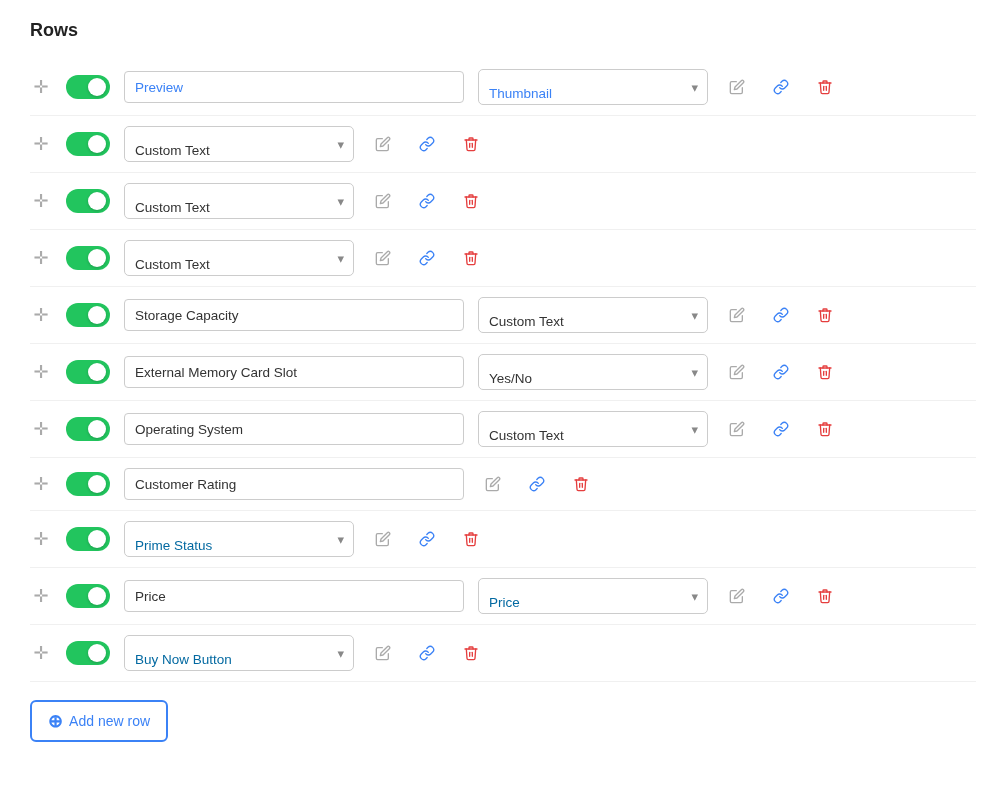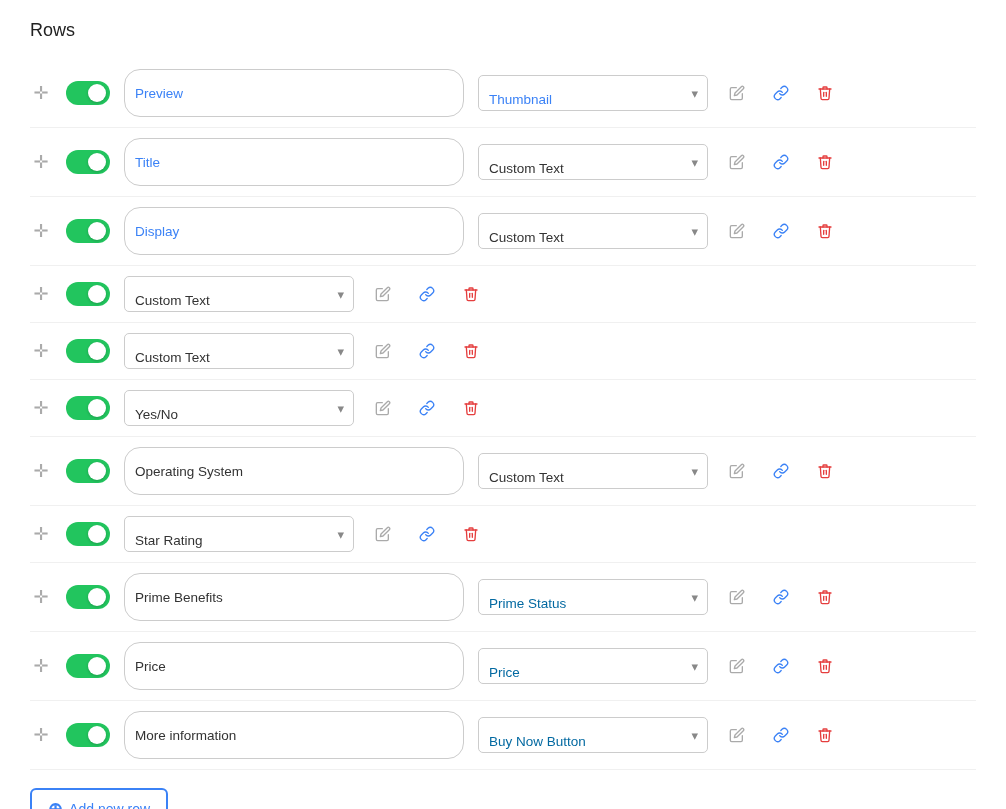--- a/index.html
+++ b/index.html
@@ -5,21 +5,21 @@
     * { box-sizing: border-box; margin: 0; padding: 0; }
     body {
       font-family: -apple-system, BlinkMacSystemFont, 'Segoe UI', Arial, sans-serif;
       background: #fff;
       padding: 20px 30px;
       font-size: 14px;
       color: #333;
     }
     h2 {
       font-size: 18px;
-      font-weight: 400;
+      font-weight: 700;
       margin-bottom: 18px;
       color: #222;
     }
     .rows-container {
       display: flex;
       flex-direction: column;
       gap: 0;
     }
     .row-item {
       display: flex;
@@ -64,23 +64,23 @@
       bottom: 3px;
       background-color: white;
       border-radius: 50%;
       transition: .2s;
       box-shadow: 0 1px 3px rgba(0,0,0,0.2);
     }
     .text-input {
       flex: 1;
       min-width: 120px;
       max-width: 340px;
-      height: 48px;
+      height: 32px;
       border: 1.5px solid #ccc;
-      border-radius: 16px;
+      border-radius: 4px;
       padding: 0 10px;
       font-size: 13.5px;
       color: #333;
       outline: none;
     }
     .text-input.blue-text { color: #3b82f6; }
     .select-wrap {
       position: relative;
       flex: 1;
       min-width: 140px;
@@ -171,21 +171,20 @@
           <path d="M19 6l-1 14a2 2 0 0 1-2 2H8a2 2 0 0 1-2-2L5 6"></path>
           <path d="M10 11v6"></path>
           <path d="M14 11v6"></path>
           <path d="M9 6V4a1 1 0 0 1 1-1h4a1 1 0 0 1 1 1v2"></path>
         </svg>
       </button>
     </div>
     <div class="row-item">
       <span class="drag-handle">✛</span>
       <label class="toggle toggle-wrap"><input type="checkbox" checked="" style=""><span class="toggle-slider"></span></label>
-      <input type="text" class="text-input blue-text" value="Title" style="">
       <div class="select-wrap"><select><option value="Custom Text">Custom Text</option><option value="Thumbnail">Thumbnail</option><option value="Yes/No">Yes/No</option><option value="Star Rating">Star Rating</option><option value="Prime Status">Prime Status</option><option value="Price">Price</option><option value="Buy Now Button">Buy Now Button</option></select></div>
       <button class="icon-btn">
         <svg width="16" height="16" viewBox="0 0 24 24" fill="none" stroke="#aaa" stroke-width="2" stroke-linecap="round" stroke-linejoin="round">
           <path d="M11 4H4a2 2 0 0 0-2 2v14a2 2 0 0 0 2 2h14a2 2 0 0 0 2-2v-7"></path>
           <path d="M18.5 2.5a2.121 2.121 0 0 1 3 3L12 15l-4 1 1-4 9.5-9.5z"></path>
         </svg>
       </button>
       <button class="icon-btn">
         <svg width="16" height="16" viewBox="0 0 24 24" fill="none" stroke="#3b82f6" stroke-width="2" stroke-linecap="round" stroke-linejoin="round">
           <path d="M10 13a5 5 0 0 0 7.54.54l3-3a5 5 0 0 0-7.07-7.07l-1.72 1.71"></path>
@@ -198,21 +197,20 @@
           <path d="M19 6l-1 14a2 2 0 0 1-2 2H8a2 2 0 0 1-2-2L5 6"></path>
           <path d="M10 11v6"></path>
           <path d="M14 11v6"></path>
           <path d="M9 6V4a1 1 0 0 1 1-1h4a1 1 0 0 1 1 1v2"></path>
         </svg>
       </button>
     </div>
     <div class="row-item">
       <span class="drag-handle">✛</span>
       <label class="toggle toggle-wrap"><input type="checkbox" checked="" style=""><span class="toggle-slider"></span></label>
-      <input type="text" class="text-input blue-text" value="Display" style="">
       <div class="select-wrap"><select><option value="Custom Text">Custom Text</option><option value="Thumbnail">Thumbnail</option><option value="Yes/No">Yes/No</option><option value="Star Rating">Star Rating</option><option value="Prime Status">Prime Status</option><option value="Price">Price</option><option value="Buy Now Button">Buy Now Button</option></select></div>
       <button class="icon-btn">
         <svg width="16" height="16" viewBox="0 0 24 24" fill="none" stroke="#aaa" stroke-width="2" stroke-linecap="round" stroke-linejoin="round">
           <path d="M11 4H4a2 2 0 0 0-2 2v14a2 2 0 0 0 2 2h14a2 2 0 0 0 2-2v-7"></path>
           <path d="M18.5 2.5a2.121 2.121 0 0 1 3 3L12 15l-4 1 1-4 9.5-9.5z"></path>
         </svg>
       </button>
       <button class="icon-btn">
         <svg width="16" height="16" viewBox="0 0 24 24" fill="none" stroke="#3b82f6" stroke-width="2" stroke-linecap="round" stroke-linejoin="round">
           <path d="M10 13a5 5 0 0 0 7.54.54l3-3a5 5 0 0 0-7.07-7.07l-1.72 1.71"></path>
@@ -251,20 +249,21 @@
           <path d="M19 6l-1 14a2 2 0 0 1-2 2H8a2 2 0 0 1-2-2L5 6"></path>
           <path d="M10 11v6"></path>
           <path d="M14 11v6"></path>
           <path d="M9 6V4a1 1 0 0 1 1-1h4a1 1 0 0 1 1 1v2"></path>
         </svg>
       </button>
     </div>
     <div class="row-item">
       <span class="drag-handle">✛</span>
       <label class="toggle toggle-wrap"><input type="checkbox" checked="" style=""><span class="toggle-slider"></span></label>
+      <input type="text" class="text-input" value="Storage Capacity" style="">
       <div class="select-wrap"><select><option value="Custom Text">Custom Text</option><option value="Thumbnail">Thumbnail</option><option value="Yes/No">Yes/No</option><option value="Star Rating">Star Rating</option><option value="Prime Status">Prime Status</option><option value="Price">Price</option><option value="Buy Now Button">Buy Now Button</option></select></div>
       <button class="icon-btn">
         <svg width="16" height="16" viewBox="0 0 24 24" fill="none" stroke="#aaa" stroke-width="2" stroke-linecap="round" stroke-linejoin="round">
           <path d="M11 4H4a2 2 0 0 0-2 2v14a2 2 0 0 0 2 2h14a2 2 0 0 0 2-2v-7"></path>
           <path d="M18.5 2.5a2.121 2.121 0 0 1 3 3L12 15l-4 1 1-4 9.5-9.5z"></path>
         </svg>
       </button>
       <button class="icon-btn">
         <svg width="16" height="16" viewBox="0 0 24 24" fill="none" stroke="#3b82f6" stroke-width="2" stroke-linecap="round" stroke-linejoin="round">
           <path d="M10 13a5 5 0 0 0 7.54.54l3-3a5 5 0 0 0-7.07-7.07l-1.72 1.71"></path>
@@ -277,20 +276,21 @@
           <path d="M19 6l-1 14a2 2 0 0 1-2 2H8a2 2 0 0 1-2-2L5 6"></path>
           <path d="M10 11v6"></path>
           <path d="M14 11v6"></path>
           <path d="M9 6V4a1 1 0 0 1 1-1h4a1 1 0 0 1 1 1v2"></path>
         </svg>
       </button>
     </div>
     <div class="row-item">
       <span class="drag-handle">✛</span>
       <label class="toggle toggle-wrap"><input type="checkbox" checked="" style=""><span class="toggle-slider"></span></label>
+      <input type="text" class="text-input" value="External Memory Card Slot" style="">
       <div class="select-wrap"><select><option value="Custom Text">Custom Text</option><option value="Thumbnail">Thumbnail</option><option value="Yes/No" selected="">Yes/No</option><option value="Star Rating">Star Rating</option><option value="Prime Status">Prime Status</option><option value="Price">Price</option><option value="Buy Now Button">Buy Now Button</option></select></div>
       <button class="icon-btn">
         <svg width="16" height="16" viewBox="0 0 24 24" fill="none" stroke="#aaa" stroke-width="2" stroke-linecap="round" stroke-linejoin="round">
           <path d="M11 4H4a2 2 0 0 0-2 2v14a2 2 0 0 0 2 2h14a2 2 0 0 0 2-2v-7"></path>
           <path d="M18.5 2.5a2.121 2.121 0 0 1 3 3L12 15l-4 1 1-4 9.5-9.5z"></path>
         </svg>
       </button>
       <button class="icon-btn">
         <svg width="16" height="16" viewBox="0 0 24 24" fill="none" stroke="#3b82f6" stroke-width="2" stroke-linecap="round" stroke-linejoin="round">
           <path d="M10 13a5 5 0 0 0 7.54.54l3-3a5 5 0 0 0-7.07-7.07l-1.72 1.71"></path>
@@ -330,47 +330,46 @@
           <path d="M19 6l-1 14a2 2 0 0 1-2 2H8a2 2 0 0 1-2-2L5 6"></path>
           <path d="M10 11v6"></path>
           <path d="M14 11v6"></path>
           <path d="M9 6V4a1 1 0 0 1 1-1h4a1 1 0 0 1 1 1v2"></path>
         </svg>
       </button>
     </div>
     <div class="row-item">
       <span class="drag-handle">✛</span>
       <label class="toggle toggle-wrap"><input type="checkbox" checked="" style=""><span class="toggle-slider"></span></label>
-      <div class="select-wrap"><select><option value="Custom Text">Custom Text</option><option value="Thumbnail">Thumbnail</option><option value="Yes/No">Yes/No</option><option value="Star Rating" selected="">Star Rating</option><option value="Prime Status">Prime Status</option><option value="Price">Price</option><option value="Buy Now Button">Buy Now Button</option></select></div>
-      <button class="icon-btn">
-        <svg width="16" height="16" viewBox="0 0 24 24" fill="none" stroke="#aaa" stroke-width="2" stroke-linecap="round" stroke-linejoin="round">
-          <path d="M11 4H4a2 2 0 0 0-2 2v14a2 2 0 0 0 2 2h14a2 2 0 0 0 2-2v-7"></path>
-          <path d="M18.5 2.5a2.121 2.121 0 0 1 3 3L12 15l-4 1 1-4 9.5-9.5z"></path>
-        </svg>
-      </button>
-      <button class="icon-btn">
-        <svg width="16" height="16" viewBox="0 0 24 24" fill="none" stroke="#3b82f6" stroke-width="2" stroke-linecap="round" stroke-linejoin="round">
-          <path d="M10 13a5 5 0 0 0 7.54.54l3-3a5 5 0 0 0-7.07-7.07l-1.72 1.71"></path>
-          <path d="M14 11a5 5 0 0 0-7.54-.54l-3 3a5 5 0 0 0 7.07 7.07l1.71-1.71"></path>
-        </svg>
-      </button>
-      <button class="icon-btn">
-        <svg width="16" height="16" viewBox="0 0 24 24" fill="none" stroke="#e53e3e" stroke-width="2" stroke-linecap="round" stroke-linejoin="round">
-          <polyline points="3 6 5 6 21 6"></polyline>
-          <path d="M19 6l-1 14a2 2 0 0 1-2 2H8a2 2 0 0 1-2-2L5 6"></path>
-          <path d="M10 11v6"></path>
-          <path d="M14 11v6"></path>
-          <path d="M9 6V4a1 1 0 0 1 1-1h4a1 1 0 0 1 1 1v2"></path>
-        </svg>
-      </button>
-    </div>
-    <div class="row-item">
-      <span class="drag-handle">✛</span>
-      <label class="toggle toggle-wrap"><input type="checkbox" checked="" style=""><span class="toggle-slider"></span></label>
-      <input type="text" class="text-input" value="Prime Benefits" style="">
+      <input type="text" class="text-input" value="Customer Rating" style="">
+      <button class="icon-btn">
+        <svg width="16" height="16" viewBox="0 0 24 24" fill="none" stroke="#aaa" stroke-width="2" stroke-linecap="round" stroke-linejoin="round">
+          <path d="M11 4H4a2 2 0 0 0-2 2v14a2 2 0 0 0 2 2h14a2 2 0 0 0 2-2v-7"></path>
+          <path d="M18.5 2.5a2.121 2.121 0 0 1 3 3L12 15l-4 1 1-4 9.5-9.5z"></path>
+        </svg>
+      </button>
+      <button class="icon-btn">
+        <svg width="16" height="16" viewBox="0 0 24 24" fill="none" stroke="#3b82f6" stroke-width="2" stroke-linecap="round" stroke-linejoin="round">
+          <path d="M10 13a5 5 0 0 0 7.54.54l3-3a5 5 0 0 0-7.07-7.07l-1.72 1.71"></path>
+          <path d="M14 11a5 5 0 0 0-7.54-.54l-3 3a5 5 0 0 0 7.07 7.07l1.71-1.71"></path>
+        </svg>
+      </button>
+      <button class="icon-btn">
+        <svg width="16" height="16" viewBox="0 0 24 24" fill="none" stroke="#e53e3e" stroke-width="2" stroke-linecap="round" stroke-linejoin="round">
+          <polyline points="3 6 5 6 21 6"></polyline>
+          <path d="M19 6l-1 14a2 2 0 0 1-2 2H8a2 2 0 0 1-2-2L5 6"></path>
+          <path d="M10 11v6"></path>
+          <path d="M14 11v6"></path>
+          <path d="M9 6V4a1 1 0 0 1 1-1h4a1 1 0 0 1 1 1v2"></path>
+        </svg>
+      </button>
+    </div>
+    <div class="row-item">
+      <span class="drag-handle">✛</span>
+      <label class="toggle toggle-wrap"><input type="checkbox" checked="" style=""><span class="toggle-slider"></span></label>
       <div class="select-wrap"><select class="orange-text"><option value="Custom Text">Custom Text</option><option value="Thumbnail">Thumbnail</option><option value="Yes/No">Yes/No</option><option value="Star Rating">Star Rating</option><option value="Prime Status" selected="">Prime Status</option><option value="Price">Price</option><option value="Buy Now Button">Buy Now Button</option></select></div>
       <button class="icon-btn">
         <svg width="16" height="16" viewBox="0 0 24 24" fill="none" stroke="#aaa" stroke-width="2" stroke-linecap="round" stroke-linejoin="round">
           <path d="M11 4H4a2 2 0 0 0-2 2v14a2 2 0 0 0 2 2h14a2 2 0 0 0 2-2v-7"></path>
           <path d="M18.5 2.5a2.121 2.121 0 0 1 3 3L12 15l-4 1 1-4 9.5-9.5z"></path>
         </svg>
       </button>
       <button class="icon-btn">
         <svg width="16" height="16" viewBox="0 0 24 24" fill="none" stroke="#3b82f6" stroke-width="2" stroke-linecap="round" stroke-linejoin="round">
           <path d="M10 13a5 5 0 0 0 7.54.54l3-3a5 5 0 0 0-7.07-7.07l-1.72 1.71"></path>
@@ -410,21 +409,20 @@
           <path d="M19 6l-1 14a2 2 0 0 1-2 2H8a2 2 0 0 1-2-2L5 6"></path>
           <path d="M10 11v6"></path>
           <path d="M14 11v6"></path>
           <path d="M9 6V4a1 1 0 0 1 1-1h4a1 1 0 0 1 1 1v2"></path>
         </svg>
       </button>
     </div>
     <div class="row-item">
       <span class="drag-handle">✛</span>
       <label class="toggle toggle-wrap"><input type="checkbox" checked="" style=""><span class="toggle-slider"></span></label>
-      <input type="text" class="text-input" value="More information" style="">
       <div class="select-wrap"><select class="orange-text"><option value="Custom Text">Custom Text</option><option value="Thumbnail">Thumbnail</option><option value="Yes/No">Yes/No</option><option value="Star Rating">Star Rating</option><option value="Prime Status">Prime Status</option><option value="Price">Price</option><option value="Buy Now Button" selected="">Buy Now Button</option></select></div>
       <button class="icon-btn">
         <svg width="16" height="16" viewBox="0 0 24 24" fill="none" stroke="#aaa" stroke-width="2" stroke-linecap="round" stroke-linejoin="round">
           <path d="M11 4H4a2 2 0 0 0-2 2v14a2 2 0 0 0 2 2h14a2 2 0 0 0 2-2v-7"></path>
           <path d="M18.5 2.5a2.121 2.121 0 0 1 3 3L12 15l-4 1 1-4 9.5-9.5z"></path>
         </svg>
       </button>
       <button class="icon-btn">
         <svg width="16" height="16" viewBox="0 0 24 24" fill="none" stroke="#3b82f6" stroke-width="2" stroke-linecap="round" stroke-linejoin="round">
           <path d="M10 13a5 5 0 0 0 7.54.54l3-3a5 5 0 0 0-7.07-7.07l-1.72 1.71"></path>

